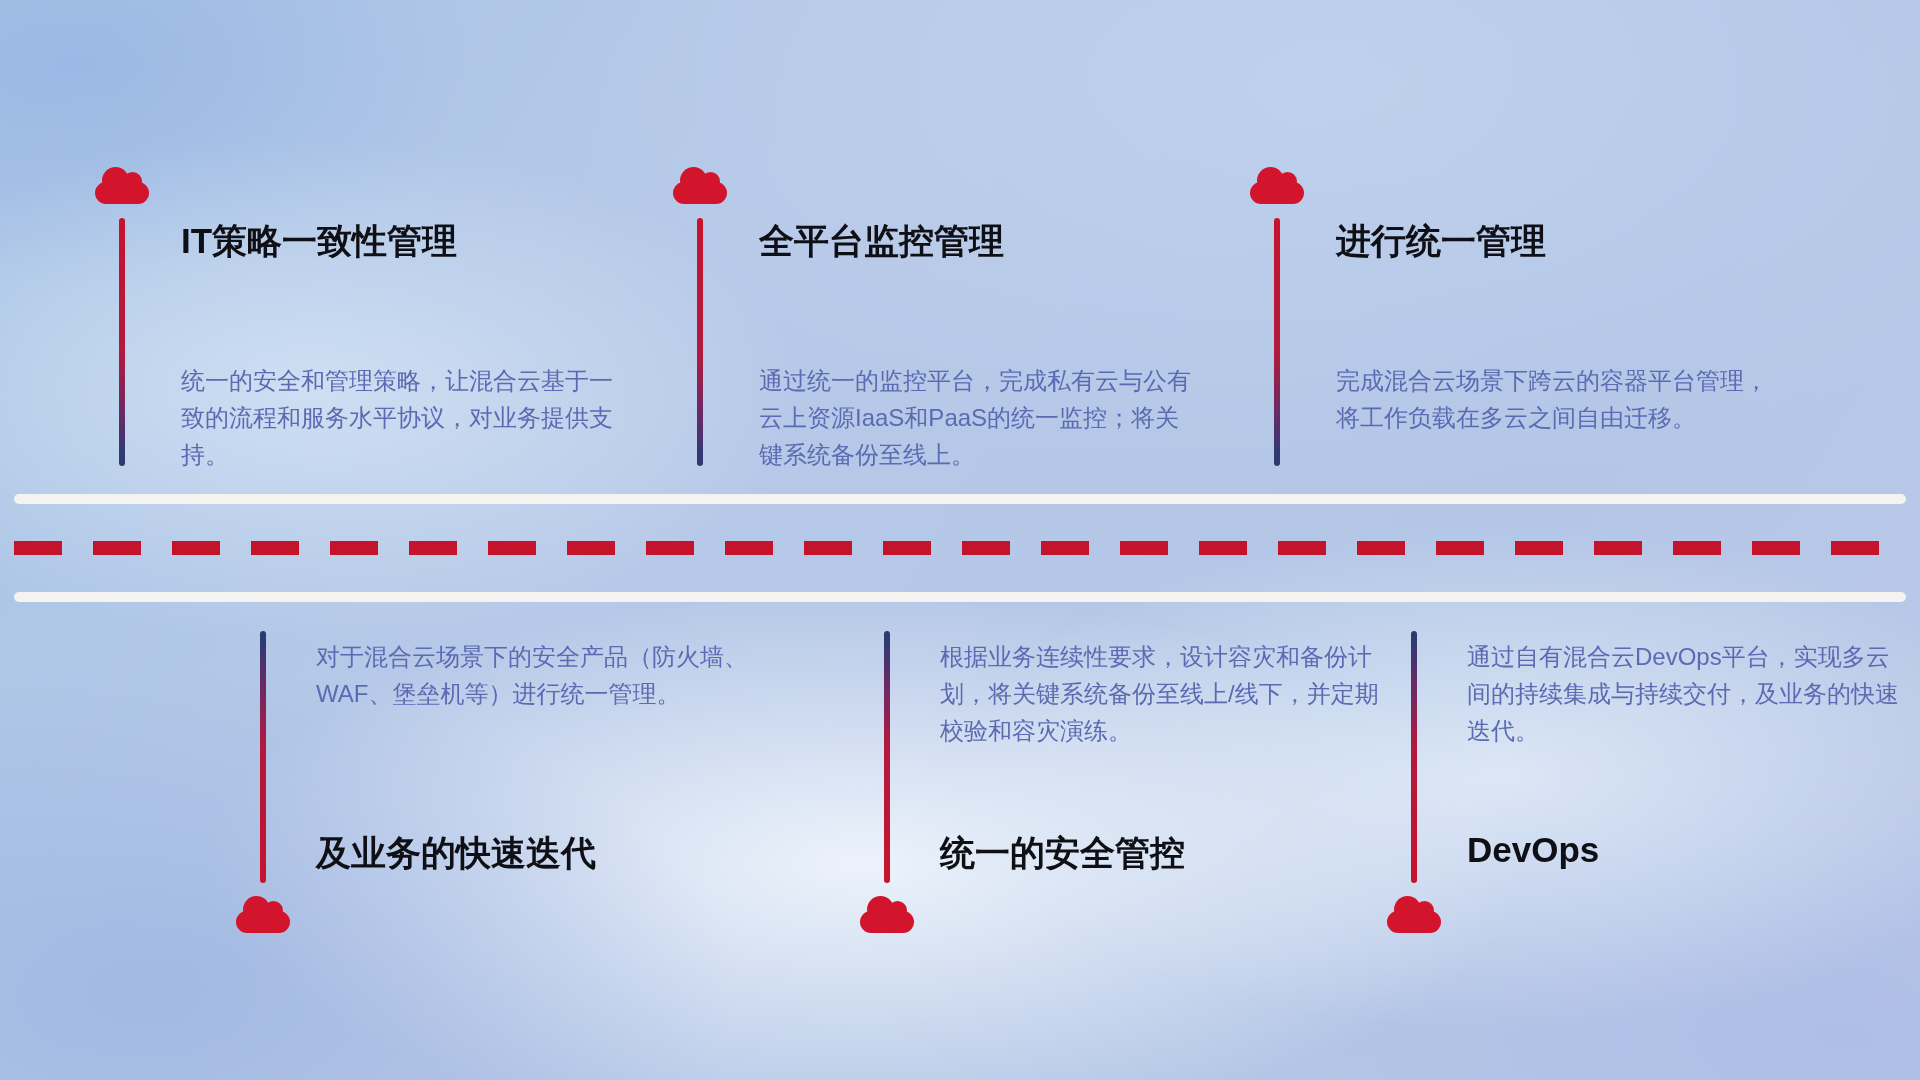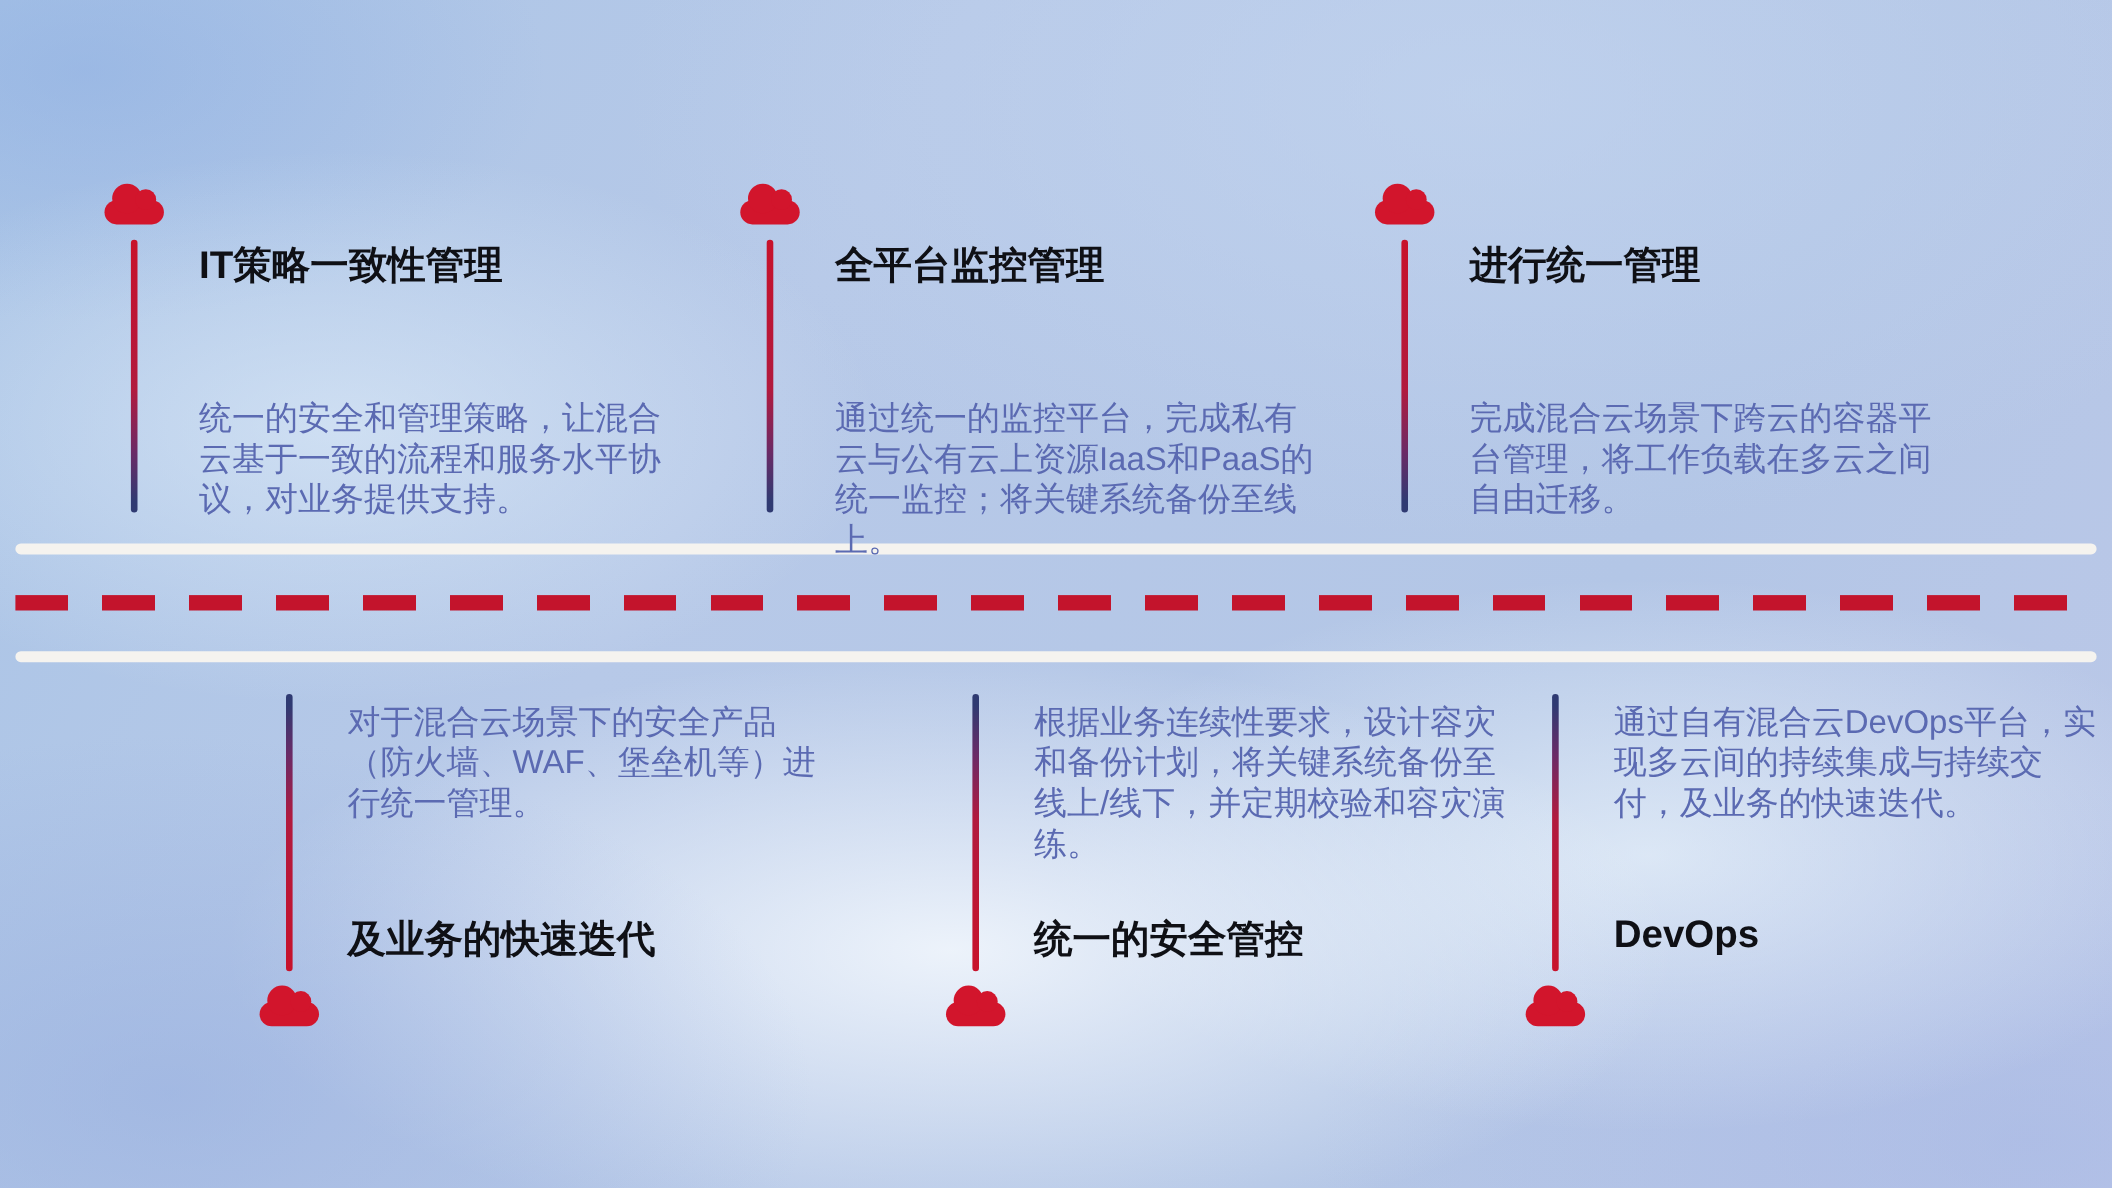--- a/index.html
+++ b/index.html
@@ -107,21 +107,21 @@
   .title {
     position: absolute;
     font-size: 35px;
     font-weight: 700;
     color: var(--title, #0f1015);
     white-space: nowrap;
   }
   .desc {
     position: absolute;
     width: 440px;
-    font-size: 30px;
+    font-size: 24px;
     line-height: 37px;
     color: var(--description, #5b6ab2);
   }
 
   
   .feature.top .cloud    { left: 0;    top: 14px; }
   .feature.top .pole     { left: 24px; top: 50px;  height: 248px; }
   .feature.top .title    { left: 86px; top: 50px; }
   .feature.top .desc     { left: 86px; top: 194px; }
 

